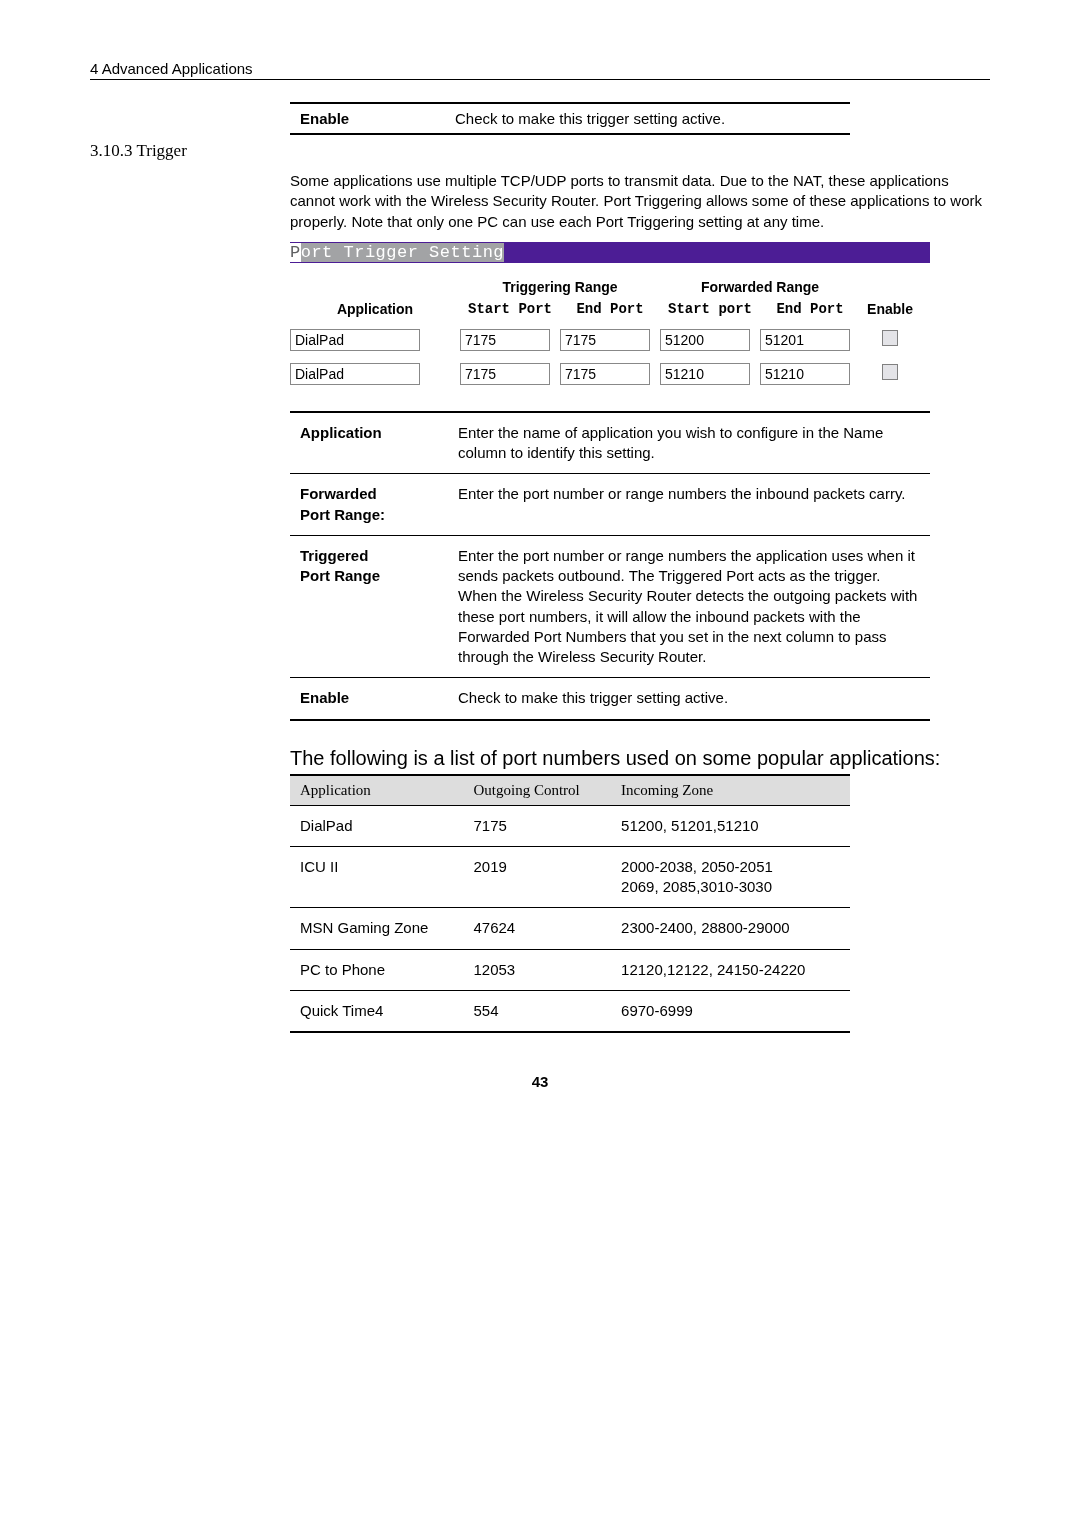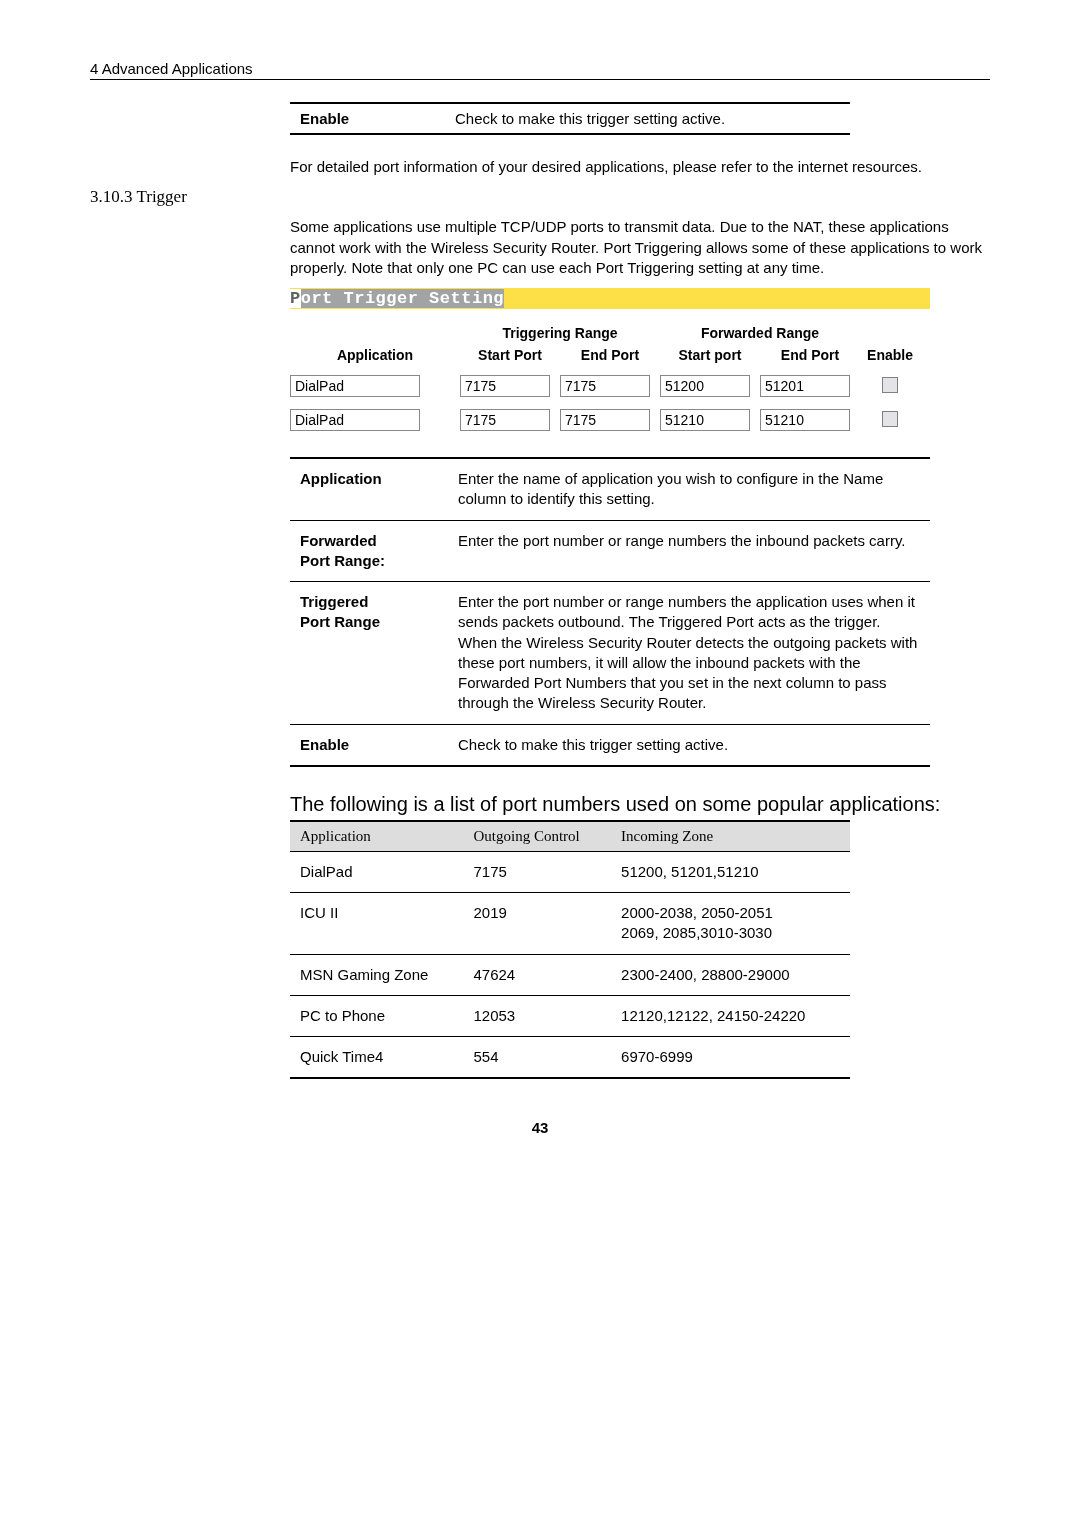--- a/index.html
+++ b/index.html
@@ -42,44 +42,44 @@
   }
   .section-num {
     font-family: "Times New Roman", serif;
     font-size: 17px;
     margin-top: 6px;
     margin-bottom: 2px;
   }
   .port-trigger-bar {
     margin-left: 200px;
     width: 640px;
-    background: #fde047;
+    background: #4c1d95;
     color: #fff;
     font-family: "Courier New", monospace;
-    font-weight: bold;
+    font-weight: normal;
     font-size: 17px;
     padding: 1px 0 1px 0;
     letter-spacing: 0.5px;
   }
   .port-trigger-bar span { background: #a2a3a5; }
   .port-trigger-bar .hl { background: #fff; color: #5f6062; }
   .pt-table {
     margin-left: 200px;
     width: 640px;
     font-size: 14px;
     margin-top: 16px;
   }
   .pt-head {
     display: flex;
     align-items: flex-end;
   }
   .pt-col-app { width: 170px; font-weight: bold; text-align: center; padding-top: 16px; }
   .pt-col-group { width: 200px; text-align: center; font-weight: bold; }
   .pt-col-group .sub { display: flex; font-weight: bold; margin-top: 6px;}
-  .pt-col-group .sub div { width: 100px; }
+  .pt-col-group .sub div { width: 100px; font-family: Liberation Mono, monospace; }
   .pt-col-en { width: 60px; font-weight: bold; text-align: center; padding-top: 16px;}
   .pt-row {
     display: flex;
     align-items: center;
     margin-top: 12px;
   }
   .pt-row .cell-app { width: 170px; }
   .pt-row .cell-input { width: 100px; }
   .pt-row .cell-en { width: 60px; text-align: center; }
   .inp {
@@ -159,21 +159,20 @@
 
   <div class="header-row">
     <span>4 Advanced Applications</span>
   </div>
 
   <div class="def-row">
     <div class="label">Enable</div>
     <div class="text">Check to make this trigger setting active.</div>
   </div>
 
-  <div class="body-text">For detailed port information of your desired applications, please refer to the internet resources.</div>
 
   <div class="section-num">3.10.3  Trigger</div>
 
   <div class="body-text" style="margin-top:10px">Some applications use multiple TCP/UDP ports to transmit data. Due to the NAT, these applications cannot work with the Wireless Security Router. Port Triggering allows some of these applications to work properly. Note that only one PC can use each Port Triggering setting at any time.</div>
 
   <div class="port-trigger-bar">
     <span class="hl">P</span><span>ort Trigger Setting</span>
   </div>
 
   <div class="pt-table">

